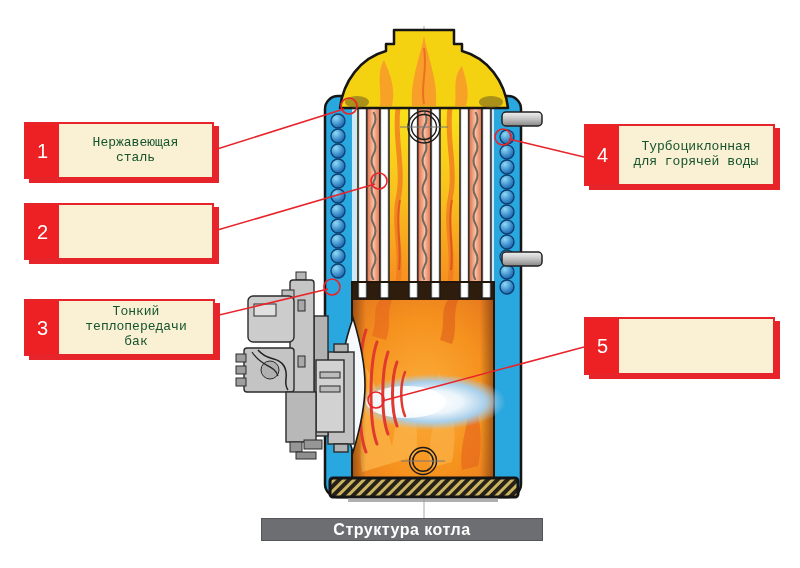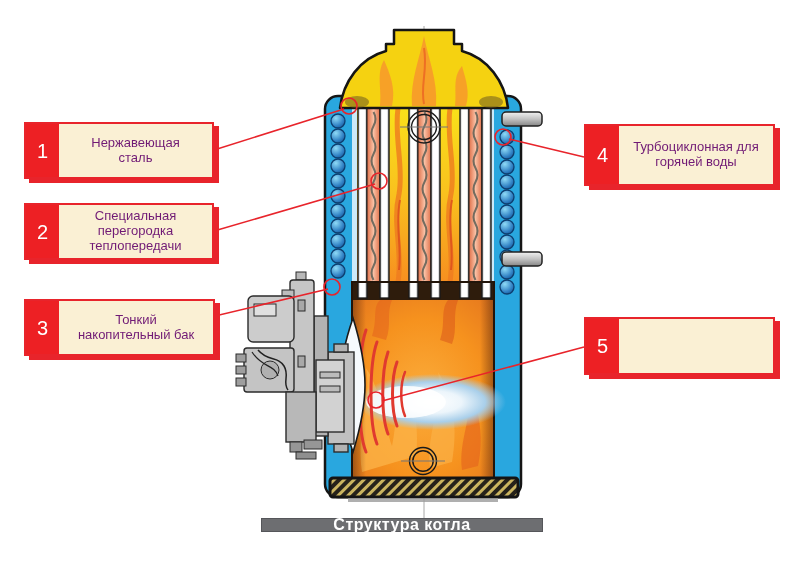--- a/index.html
+++ b/index.html
@@ -13,30 +13,31 @@
     background:#FAF0D4;border:2px solid #E8242B;
     box-shadow:5px 4px 0 0 #E8242B;box-sizing:border-box;
   }
   .label-num{
     width:33px;flex:0 0 33px;background:#ED2024;color:#fff;
     display:flex;align-items:center;justify-content:center;
     font-size:20px;line-height:1;
   }
   .label-text{
     flex:1;display:flex;align-items:center;justify-content:center;
-    text-align:center;font-size:13px;line-height:1.14;color:#701a75;
+    text-align:center;font-size:13px;line-height:1.14;color:#14532d;
     padding:2px 14px;
+    font-family:Liberation Mono, monospace;
   }
   .b1{left:24px;top:122px;width:190px;height:57px;}
   .b2{left:24px;top:203px;width:190px;height:57px;}
   .b3{left:24px;top:299px;width:191px;height:57px;}
   .b4{left:584px;top:124px;width:191px;height:62px;}
   .b5{left:584px;top:317px;width:191px;height:58px;}
   .caption{
-    position:absolute;left:261px;top:518px;width:282px;height:14px;z-index:2;
+    position:absolute;left:261px;top:518px;width:282px;height:23px;z-index:2;
     background:#6D6E71;border:1px solid #55565A;box-sizing:border-box;
     color:#fff;font-weight:bold;font-size:16px;letter-spacing:.5px;
     display:flex;align-items:center;justify-content:center;
   }
 </style>
 </head>
 <body>
 
 <div id="stage">
 
@@ -259,25 +260,24 @@
       <circle cx="376" cy="400" r="8"></circle>
     </g>
   </svg>
 
   <div class="label-box b1">
     <div class="label-num">1</div>
     <div class="label-text">Нержавеющая сталь</div>
   </div>
   <div class="label-box b2">
     <div class="label-num">2</div>
-    <div class="label-text">Специальная перегородка теплопередачи</div>
   </div>
   <div class="label-box b3">
     <div class="label-num">3</div>
-    <div class="label-text">Тонкий накопительный бак</div>
+    <div class="label-text">Тонкий теплопередачи бак</div>
   </div>
   <div class="label-box b4">
     <div class="label-num">4</div>
     <div class="label-text">Турбоциклонная для горячей воды</div>
   </div>
   <div class="label-box b5">
     <div class="label-num">5</div>
   </div>
 
   <div class="caption">Структура котла</div>

